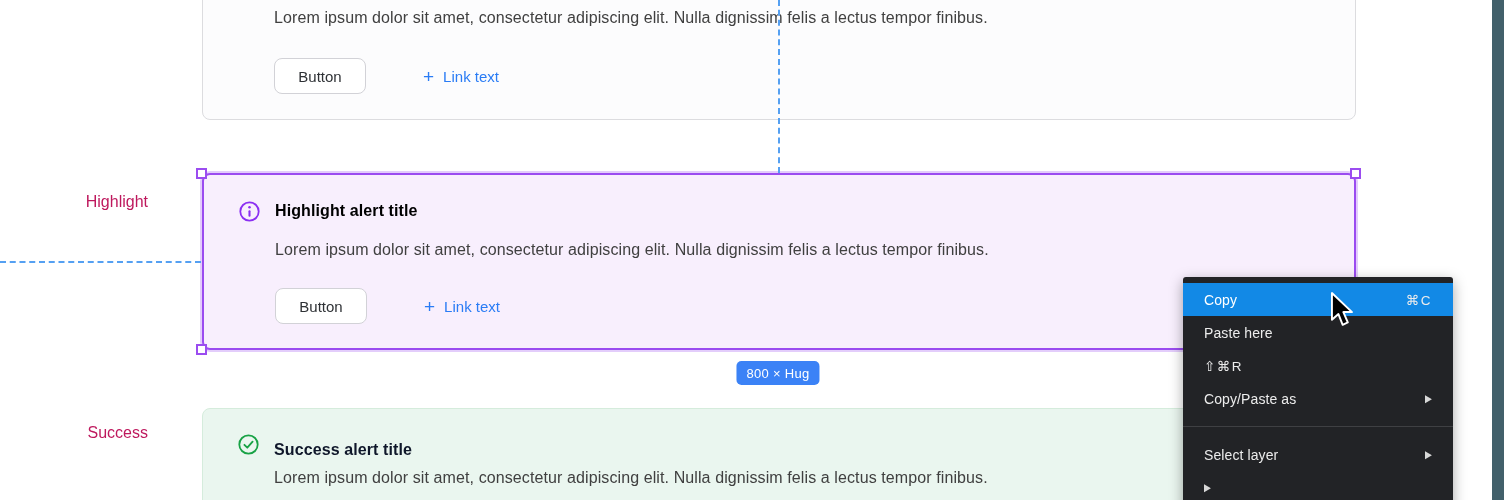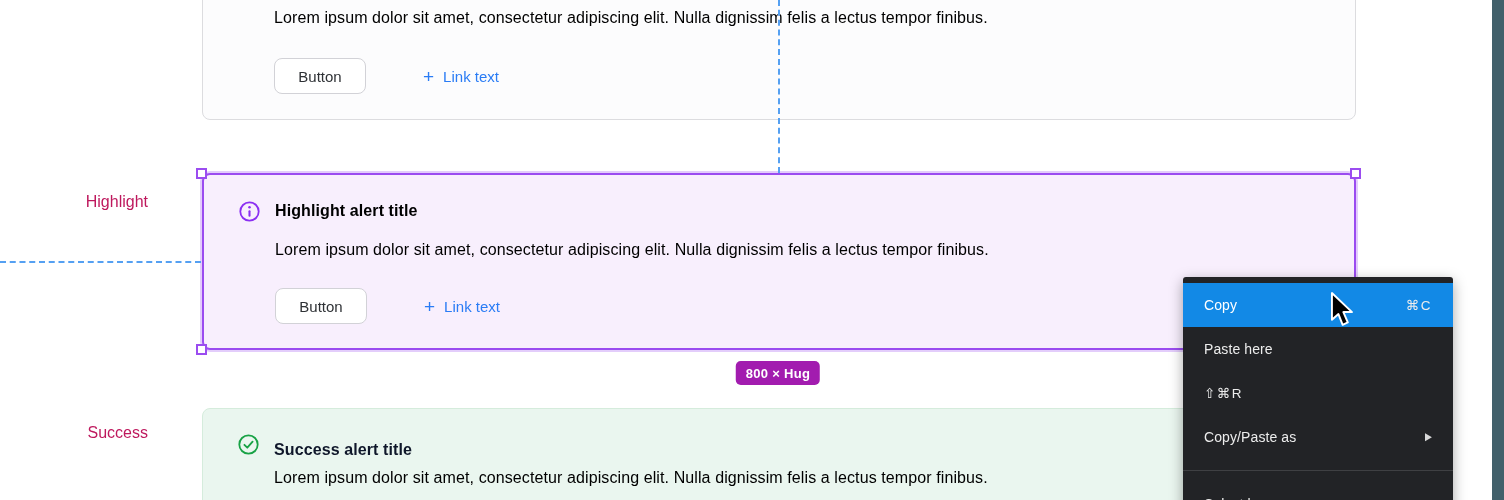--- a/index.html
+++ b/index.html
@@ -14,21 +14,21 @@
 
   
   .card { position:absolute; left:202px; width:1154px; border-radius:8px; }
   .card-top { top:-62px; height:182px; background:#fcfcfd; border:1px solid #dcdcdf; }
   .card-highlight {
     top:173px; height:177px; background:#f8effd;
     border:2px solid #9b4cf0; box-shadow:0 0 0 2px rgba(155,76,240,.28);
   }
   .card-success { top:408px; height:150px; background:#eaf6ef; border:1px solid #d5ecdc; }
 
-  .card .body-text { position:absolute; left:71px; font-size:16px; color:#000000; letter-spacing:.1px; white-space:nowrap; }
+  .card .body-text { position:absolute; left:71px; font-size:16px; color:#404040; letter-spacing:.1px; white-space:nowrap; }
   .card-top .body-text { top:70px; }
   .card-highlight .body-text { top:66px; }
   .card-success .body-text { top:60px; max-width:1050px; overflow:hidden; }
 
   .alert-title { position:absolute; left:71px; font-size:16px; font-weight:700; letter-spacing:.1px; }
   .card-highlight .alert-title { top:27px; color:#000000; }
   .card-success .alert-title { top:32px; color:#0f172a; }
 
   .alert-icon { position:absolute; left:35px; width:21px; height:21px; }
   .card-highlight .alert-icon { top:26px; }
@@ -52,32 +52,32 @@
   .label-success { top:424px; }
 
   
   .guide-v { position:absolute; left:778px; top:0; height:173px; width:0; border-left:2px dashed #55a0f2; z-index:4; }
   .guide-h { position:absolute; left:0; top:261px; width:201px; height:0; border-top:2px dashed #55a0f2; z-index:4; }
   .handle { position:absolute; width:11px; height:11px; background:#ffffff; border:2px solid #9b4cf0; z-index:5; }
   .h-tl { left:196px; top:168px; } .h-tr { left:1350px; top:168px; }
   .h-bl { left:196px; top:344px; } .h-br { left:1350px; top:344px; }
   .size-badge {
     position:absolute; left:778px; top:361px; transform:translateX(-50%);
-    background:#a21caf; color:#fff; font-size:13px; font-weight:700;
+    background:#3b82f6; color:#fff; font-size:13px; font-weight:400;
     padding:5px 10px 4px; border-radius:5px; letter-spacing:.3px; z-index:6; white-space:nowrap;
   }
 
   
   .context-menu {
     position:absolute; left:1183px; top:277px; width:270px; height:240px;
     background:#222326; border-radius:3px; padding-top:6px; z-index:20;
     box-shadow:0 4px 14px rgba(0,0,0,.35);
   }
   .menu-item {
-    height:44px; display:flex; align-items:center; padding:0 21px;
+    height:33px; display:flex; align-items:center; padding:0 21px;
     color:#ececec; font-size:14px; letter-spacing:.1px; cursor:default;
   }
   .menu-item .m-label { flex:1; white-space:nowrap; }
   .menu-item .m-shortcut { color:#ececec; font-size:13.5px; letter-spacing:1.5px; }
   .menu-item .m-arrow { font-size:9px; color:#d8d8d8; transform:scaleY(1.15); }
   .menu-item.active { background:#1289e6; color:#ffffff; }
   .menu-divider { height:1px; background:#3f4043; margin:11px 0; }
 
   
   .cursor { position:absolute; left:1330px; top:292px; z-index:40; }

